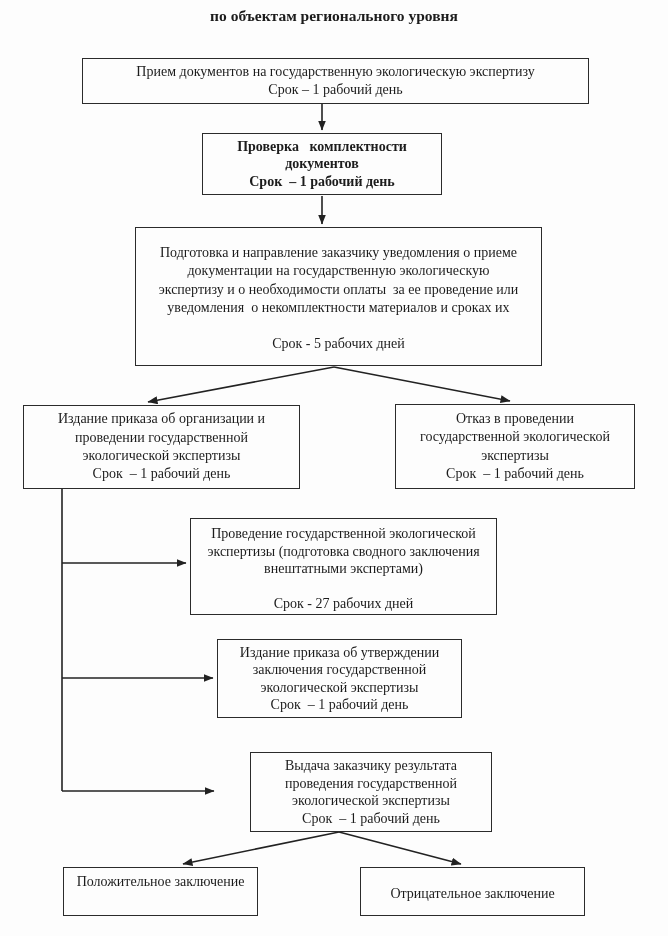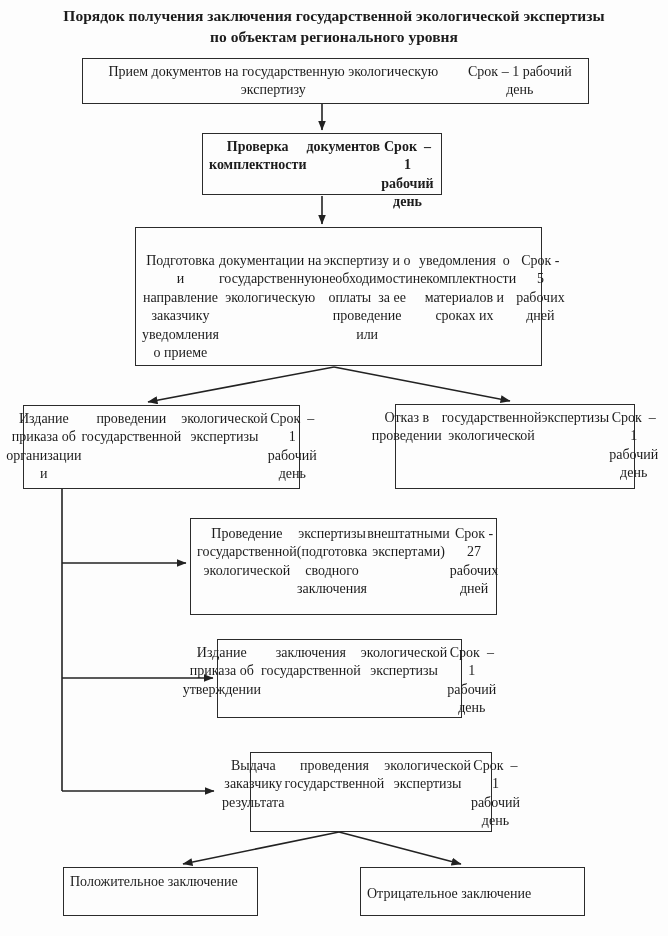--- a/index.html
+++ b/index.html
@@ -29,21 +29,21 @@
   .node {
     position: absolute;
     box-sizing: border-box;
     border: 1.5px solid #2b2b2b;
     background: #fdfdfd;
     font-size: 14px;
     line-height: 1.32;
     text-align: center;
     padding: 4px 6px;
     display: flex;
-    flex-direction: row;
+    flex-direction: column;
     justify-content: flex-start;
   }
   .node.vcenter { justify-content: center; }
   .line {
     min-height: 1.25em;
     white-space: pre-wrap;
   }
   svg.connectors {
     position: absolute;
     left: 0;
@@ -55,21 +55,20 @@
     stroke-width: 1.6;
     fill: none;
   }
 </style>
 </head>
 <body>
 
 <div class="canvas">
 
   <div class="page-title">
-    <div>Порядок получения заключения государственной экологической экспертизы</div>
     <div>по объектам регионального уровня</div>
   </div>
 
   <svg class="connectors" width="668" height="936" viewBox="0 0 668 936">
     <defs>
       <marker id="arrow" markerWidth="11" markerHeight="8" refX="9.5" refY="4" orient="auto" markerUnits="userSpaceOnUse">
         <path d="M0,0 L10,4 L0,8 z" fill="#222"></path>
       </marker>
     </defs>
     <line x1="322" y1="104" x2="322" y2="130" marker-end="url(#arrow)"></line>
@@ -88,21 +87,21 @@
     <div class="line">Прием документов на государственную экологическую экспертизу</div>
     <div class="line">Срок – 1 рабочий день</div>
   </div>
 
   <div class="node vcenter" style="left:202px; top:133px; width:240px; height:62px;font-weight:bold;">
     <div class="line">Проверка   комплектности</div>
     <div class="line">документов</div>
     <div class="line">Срок  – 1 рабочий день</div>
   </div>
 
-  <div class="node" style="left:135px; top:227px; width:407px; height:139px; padding-top:24px;">
+  <div class="node" style="left:135px; top:227px; width:407px; height:139px; padding-top:16px;">
     <div class="line">Подготовка и направление заказчику уведомления о приеме</div>
     <div class="line">документации на государственную экологическую</div>
     <div class="line">экспертизу и о необходимости оплаты  за ее проведение или</div>
     <div class="line">уведомления  о некомплектности материалов и сроках их</div>
     <div class="line"></div>
     <div class="line">Срок - 5 рабочих дней</div>
   </div>
 
   <div class="node vcenter" style="left:23px; top:405px; width:277px; height:84px;">
     <div class="line">Издание приказа об организации и</div>

